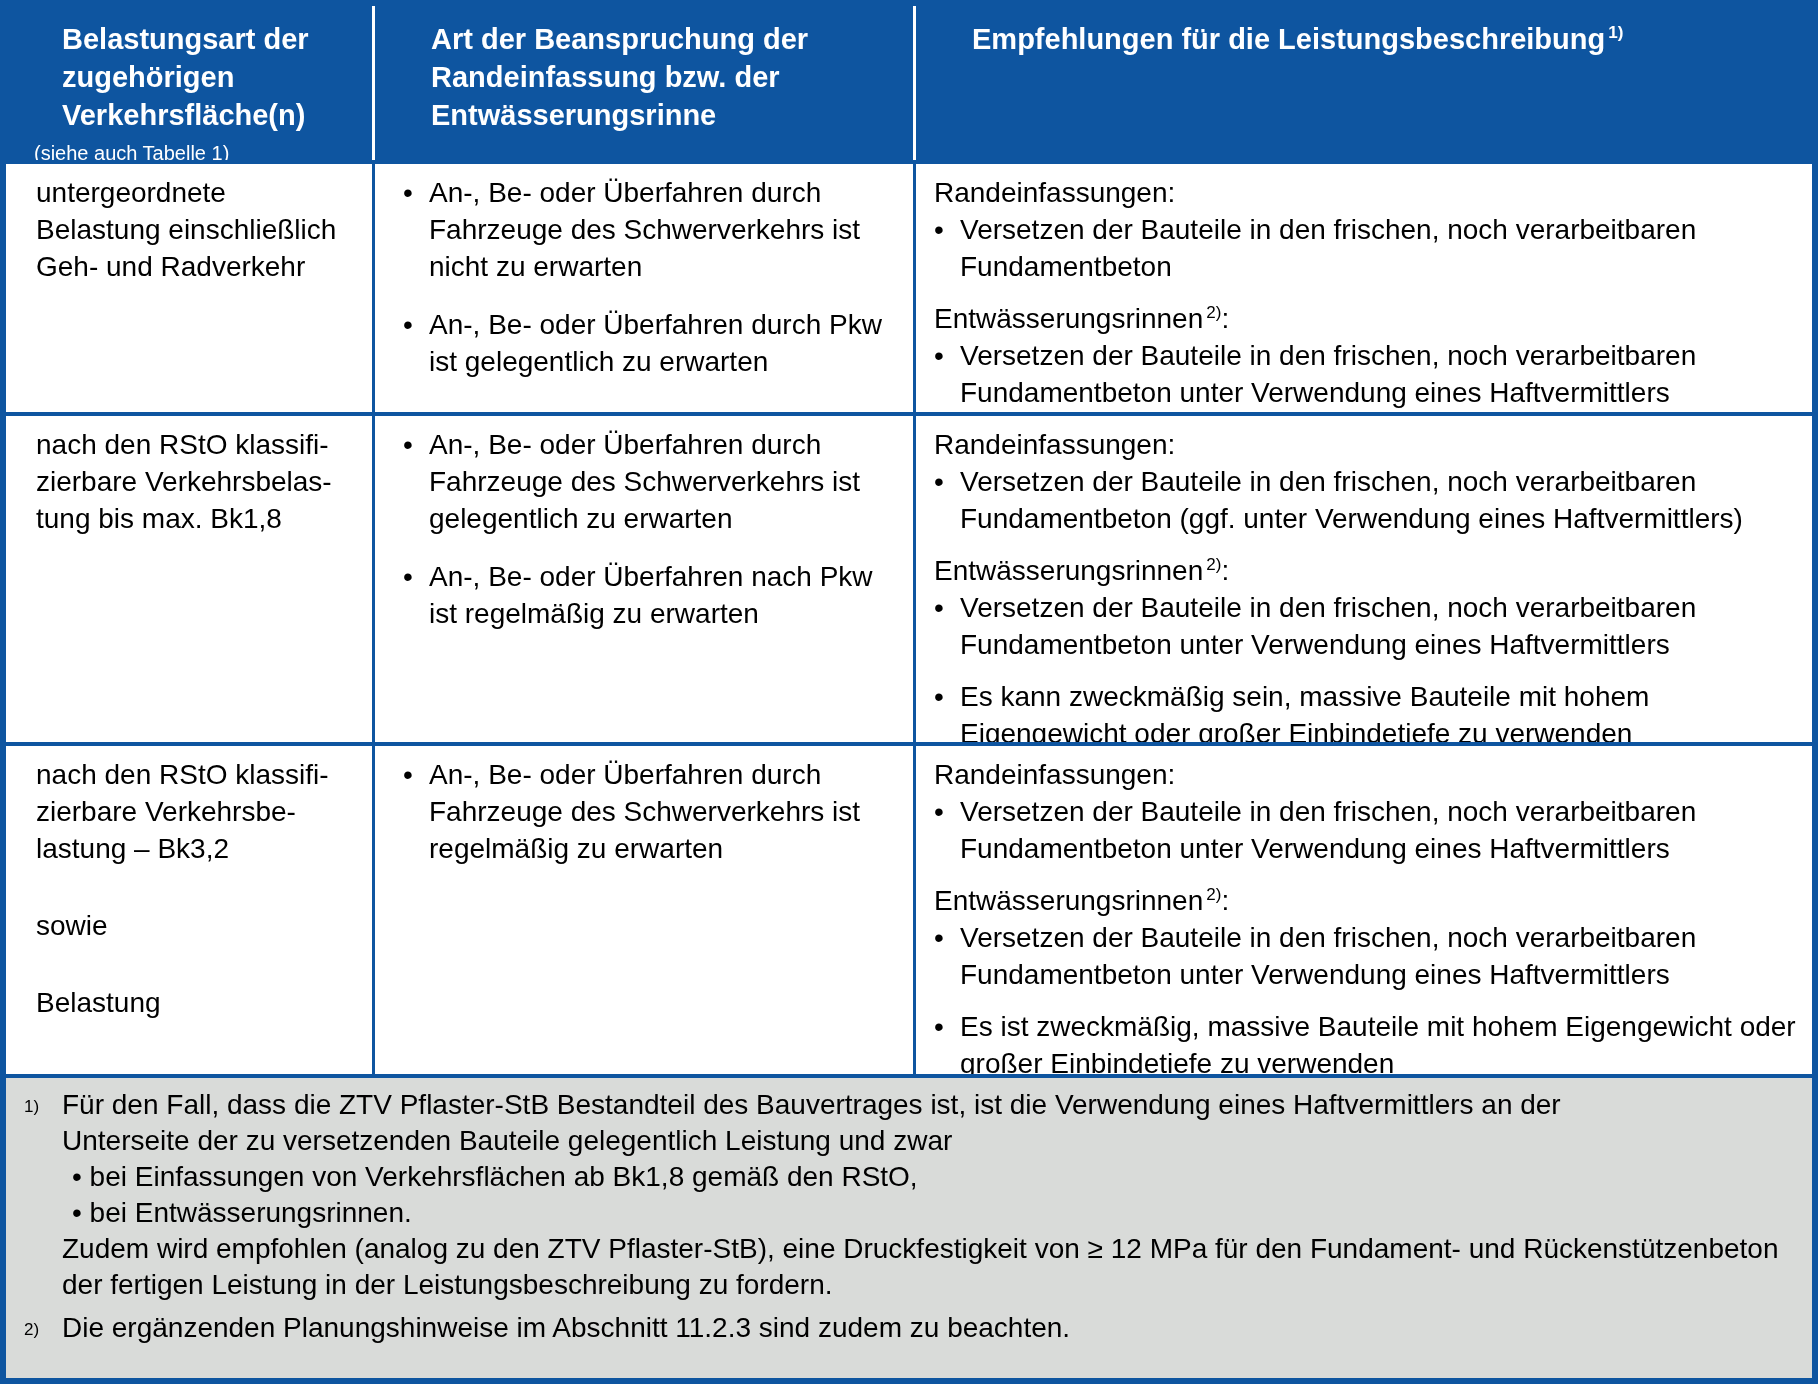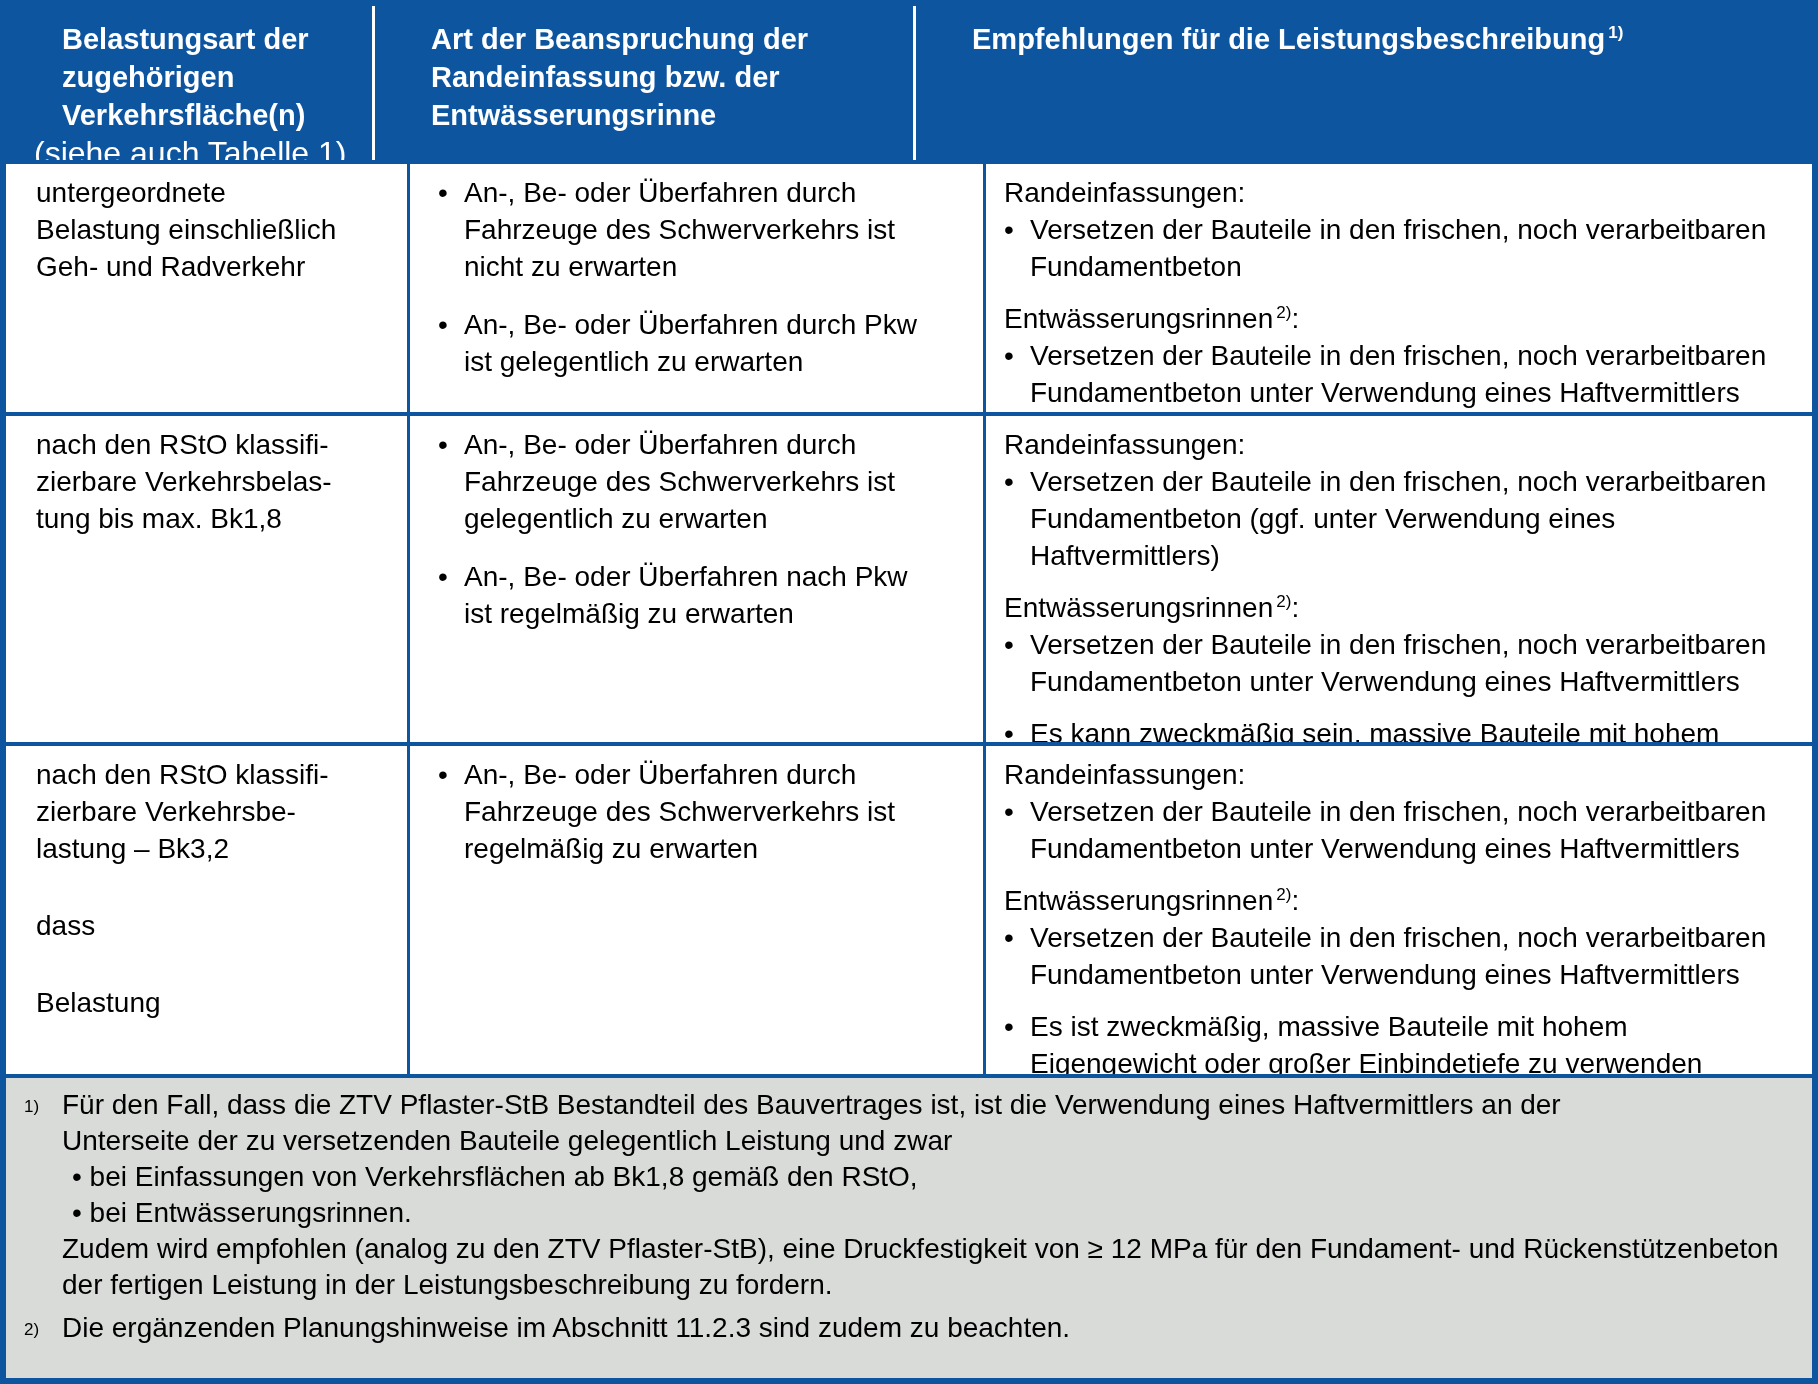--- a/index.html
+++ b/index.html
@@ -26,33 +26,33 @@
   .thead{
     display:flex;
     background:var(--blue);
     color:var(--header_text);
     height:154px;
     flex:0 0 auto;
   }
   .hcell{box-sizing:border-box;padding:14px 18px 0 28px;}
   .hcell + .hcell{border-left:3px solid #fff;}
   .htitle{font-weight:bold;font-size:29px;line-height:38px;margin-left:28px;}
-  .hsub{font-weight:normal;font-size:32px;line-height:38px;}
+  .hsub{font-weight:normal;font-size:20px;line-height:38px;}
   .c1{width:366px;flex:0 0 auto;}
   .c2{width:541px;flex:0 0 auto;}
   .c3{flex:1 1 auto;}
   
   .trow{
     display:flex;
     border-top:4px solid var(--blue);
     flex:0 0 auto;
     background:#fff;
   }
   .bcell{box-sizing:border-box;padding:10px 12px 12px 30px;font-size:28px;line-height:37px;overflow:hidden;}
-  .bcell + .bcell{border-left:3px solid var(--blue);margin-left:35px;}
+  .bcell + .bcell{border-left:3px solid var(--blue);}
   .bcell.c2{padding-left:20px;}
   .bcell.c3{padding-left:14px;}
   .para + .para{margin-top:40px;}
   .line{display:block;}
   
   .bullet{position:relative;padding-left:34px;}
   .bullet::before{content:"•";position:absolute;left:8px;}
   .bullet + .bullet{margin-top:21px;}
   
   .rec-label{padding-left:4px;}
@@ -138,21 +138,21 @@
   </div>
 
   <div class="trow" style="height:328px">
     <div class="bcell c1">
       <div class="para">
         <span class="line">nach den RStO klassifi-</span>
         <span class="line">zierbare Verkehrsbe-</span>
         <span class="line">lastung – Bk3,2</span>
       </div>
       <div class="para">
-        <span class="line">dass</span>
+        <span class="line">sowie</span>
       </div>
       <div class="para">
         <span class="line">Belastung</span>
       </div>
     </div>
     <div class="bcell c2">
       <div class="bullet">An-, Be- oder Überfahren durch Fahrzeuge des Schwerverkehrs ist regelmäßig zu erwarten</div>
     </div>
     <div class="bcell c3">
       <div class="rec-label">Randeinfassungen:</div>

